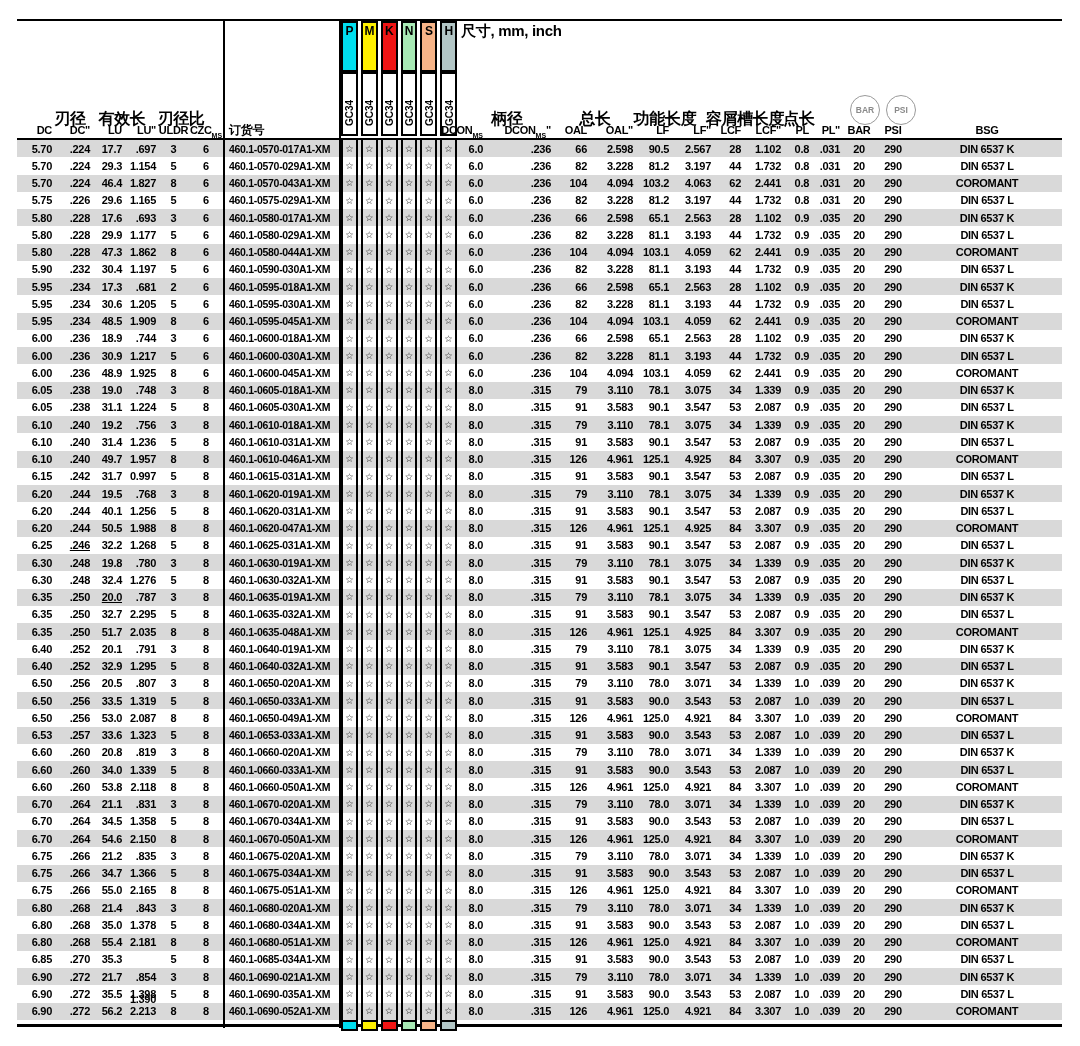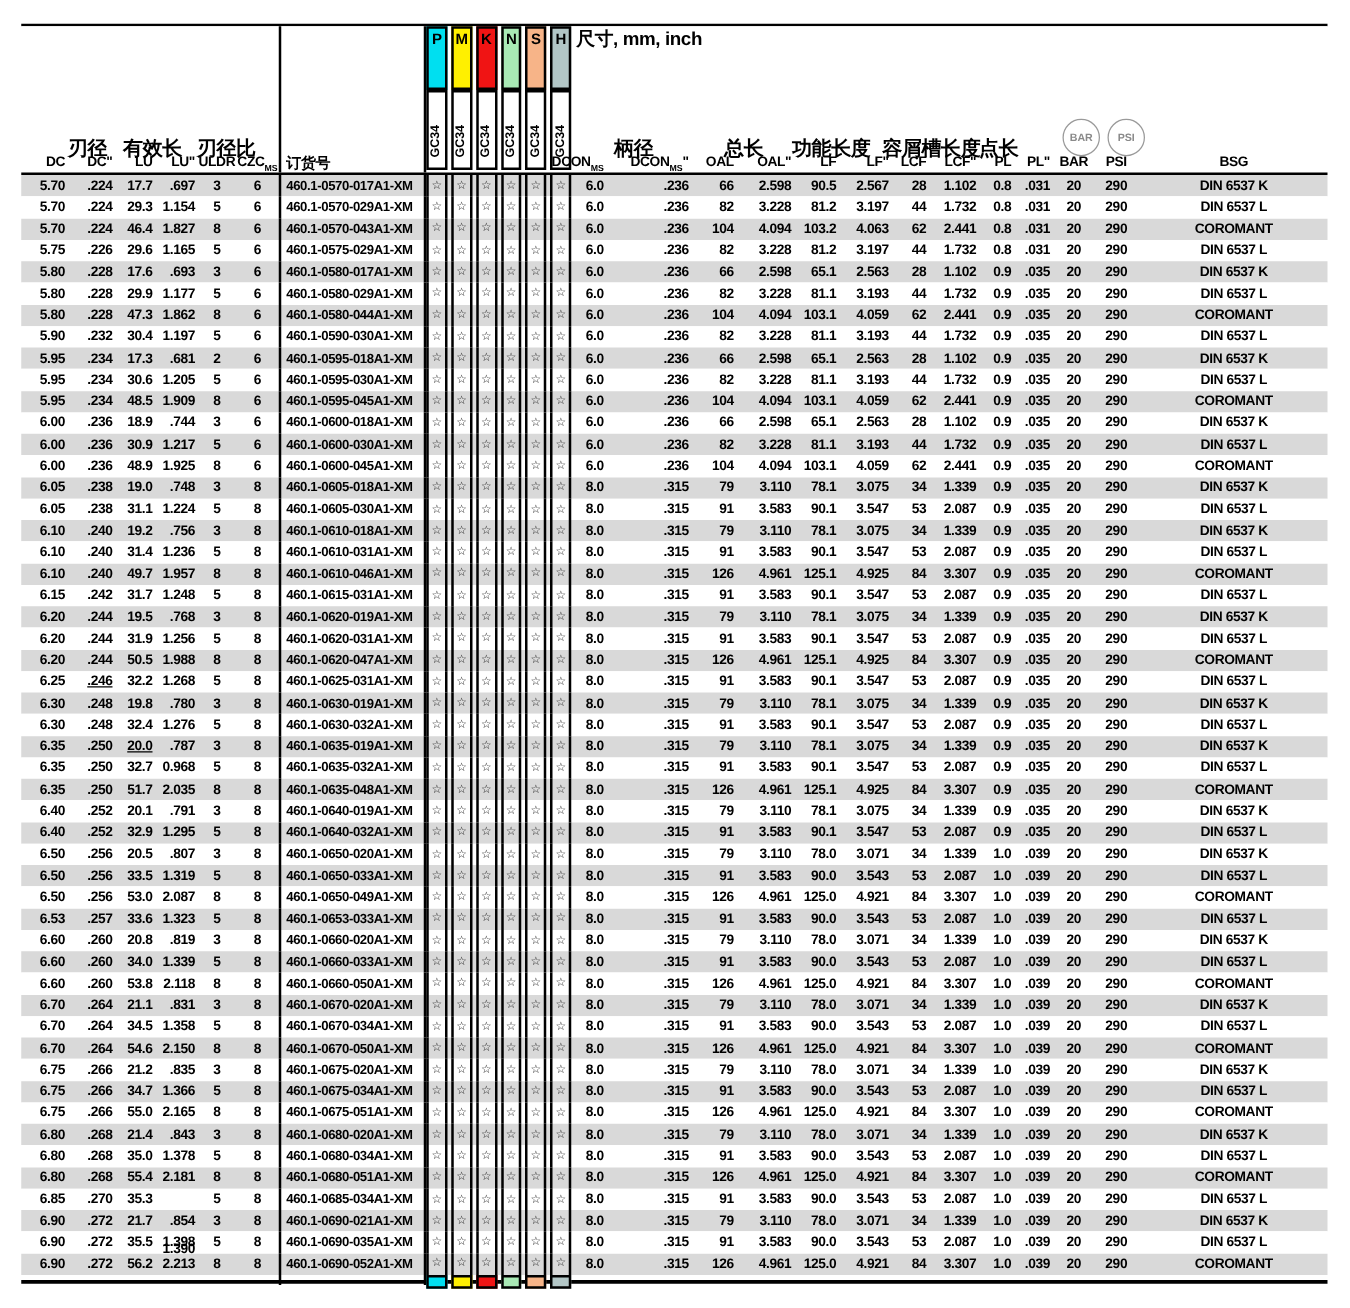--- a/index.html
+++ b/index.html
@@ -1054,21 +1054,21 @@
           <div class="cell ac" style="width: 30px;">20</div>
           <div class="cell ac" style="width: 38px;">290</div>
           <div class="cell ac" style="width: 150px;">COROMANT</div>
         </div>
       </div>
       <div class="row">
         <div class="sec-l">
           <div class="cell ar" style="width: 41px; padding-right: 6px;">6.15</div>
           <div class="cell ar" style="width: 36px; padding-right: 4px;">.242</div>
           <div class="cell ar" style="width: 30px; padding-right: 2px;">31.7</div>
-          <div class="cell ar" style="width: 34px; padding-right: 2px;">1.248</div>
+          <div class="cell ar" style="width: 34px; padding-right: 2px;">0.997</div>
           <div class="cell ac" style="width: 31px;">5</div>
           <div class="cell ac" style="width: 34px;">8</div>
         </div>
         <div class="sec-o">460.1-0615-031A1-XM</div>
         <div class="sec-s">
           <div class="scell">
             <span class="star">☆</span>
           </div>
           <div class="scell">
             <span class="star">☆</span>
@@ -1145,21 +1145,21 @@
           <div class="cell ar" style="width: 33px; padding-right: 4px;">.035</div>
           <div class="cell ac" style="width: 30px;">20</div>
           <div class="cell ac" style="width: 38px;">290</div>
           <div class="cell ac" style="width: 150px;">DIN 6537 K</div>
         </div>
       </div>
       <div class="row">
         <div class="sec-l">
           <div class="cell ar" style="width: 41px; padding-right: 6px;">6.20</div>
           <div class="cell ar" style="width: 36px; padding-right: 4px;">.244</div>
-          <div class="cell ar" style="width: 30px; padding-right: 2px;">31.9</div>
+          <div class="cell ar" style="width: 30px; padding-right: 2px;">40.1</div>
           <div class="cell ar" style="width: 34px; padding-right: 2px;">1.256</div>
           <div class="cell ac" style="width: 31px;">5</div>
           <div class="cell ac" style="width: 34px;">8</div>
         </div>
         <div class="sec-o">460.1-0620-031A1-XM</div>
         <div class="sec-s">
           <div class="scell">
             <span class="star">☆</span>
           </div>
           <div class="scell">
@@ -1422,21 +1422,21 @@
           <div class="cell ac" style="width: 30px;">20</div>
           <div class="cell ac" style="width: 38px;">290</div>
           <div class="cell ac" style="width: 150px;">DIN 6537 K</div>
         </div>
       </div>
       <div class="row">
         <div class="sec-l">
           <div class="cell ar" style="width: 41px; padding-right: 6px;">6.35</div>
           <div class="cell ar" style="width: 36px; padding-right: 4px;">.250</div>
           <div class="cell ar" style="width: 30px; padding-right: 2px;">32.7</div>
-          <div class="cell ar" style="width: 34px; padding-right: 2px;">0.968</div>
+          <div class="cell ar" style="width: 34px; padding-right: 2px;">2.295</div>
           <div class="cell ac" style="width: 31px;">5</div>
           <div class="cell ac" style="width: 34px;">8</div>
         </div>
         <div class="sec-o">460.1-0635-032A1-XM</div>
         <div class="sec-s">
           <div class="scell">
             <span class="star">☆</span>
           </div>
           <div class="scell">
             <span class="star">☆</span>

